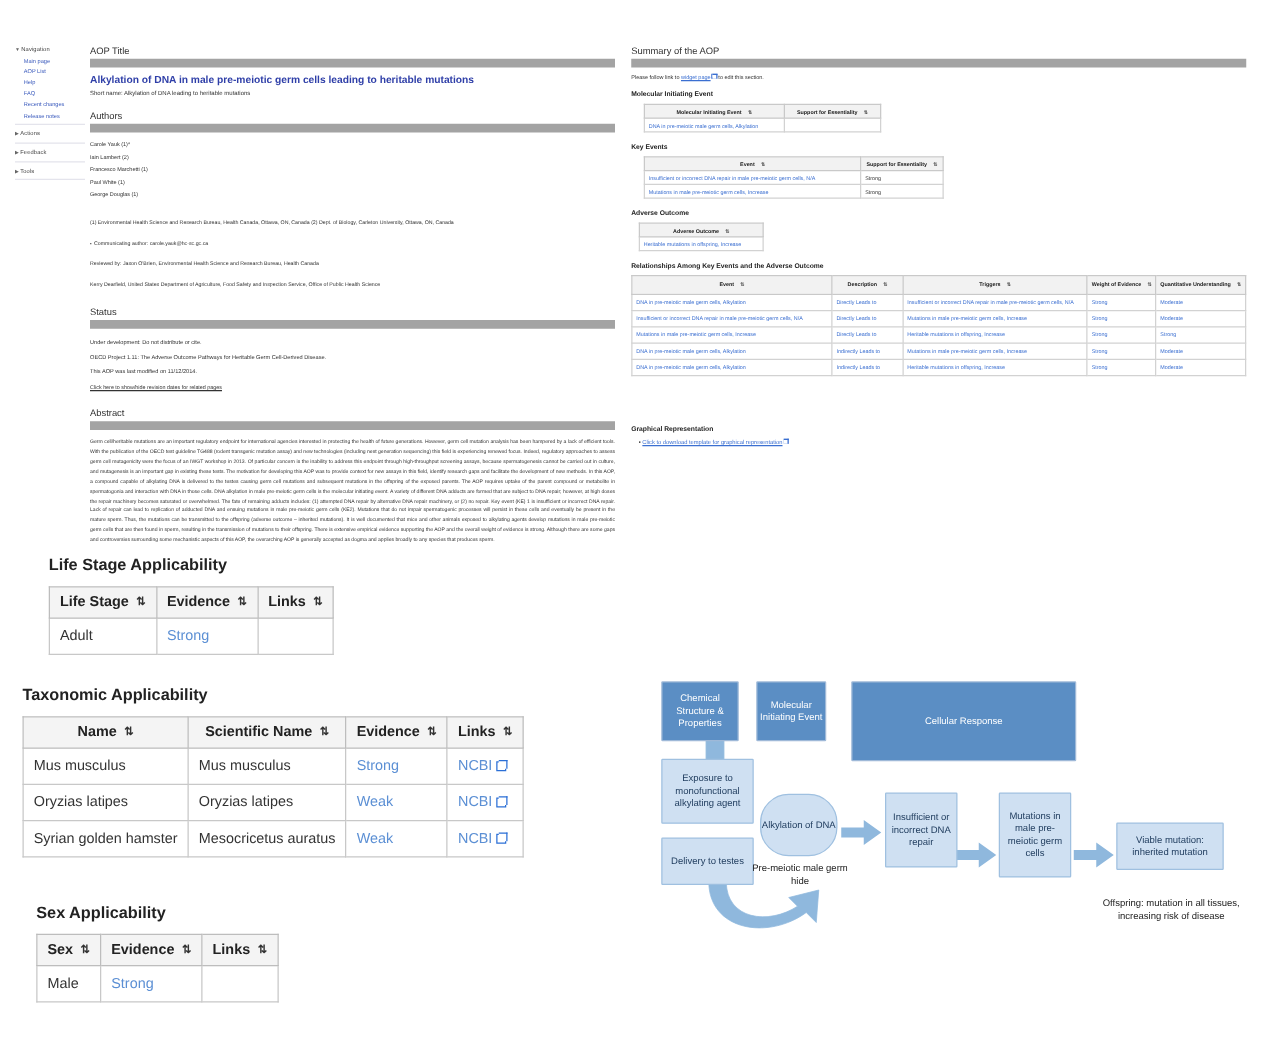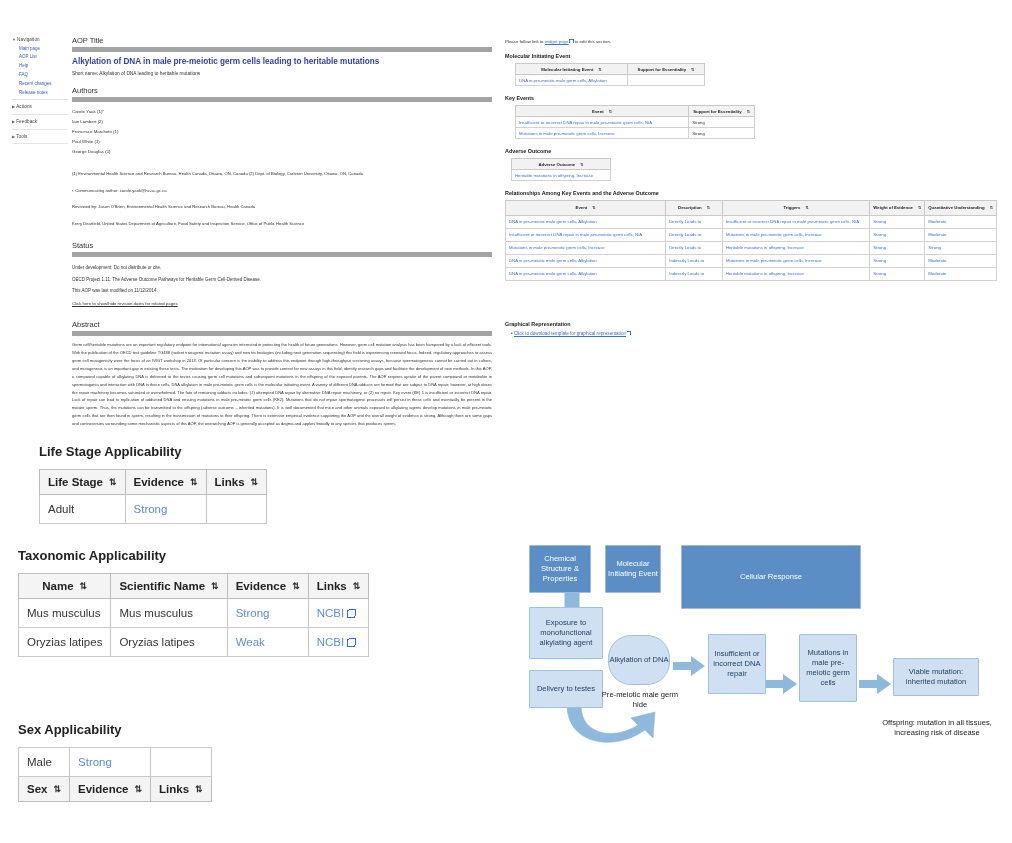--- a/index.html
+++ b/index.html
@@ -23,21 +23,21 @@
   .side-head .caret { font-size: 4px; color:#666; margin-right:1px; }
   .side-links { padding-left: 7px; }
   .side-links div { color:#3b5bbd; font-size:4.5px; line-height:1.95; }
 
   
   .col-left { position: absolute; left: 72px; top: 36px; width: 420px; }
   .col-right { position: absolute; left: 505px; top: 36px; width: 492px; }
 
   .sec-h1 {
     font-size: 7.5px; color: #333; font-weight: normal;
-    border-bottom: 5px solid #a3a3a3; padding-bottom: 2px; margin: 0 0 5px 0;
+    border-bottom: 7px solid #a3a3a3; padding-bottom: 2px; margin: 0 0 5px 0;
   }
   .aop-title {
     color: #2f3fa8; font-weight: bold; font-size: 8.2px; margin: 0 0 3px 0; line-height:1.3;
   }
   .shortname { font-size: 4.8px; color:#333; margin-bottom: 10px; }
   .author { font-size: 4.4px; color:#333; line-height: 2.3; }
   .affil { font-size: 4.2px; color:#333; line-height: 2.5; margin-top: 6px; }
   .affil.bullet::before { content: "\25AA"; font-size:3.5px; margin-right:2px; color:#444; }
   .status-line { font-size: 4.5px; color:#333; line-height:2.5; }
   .status-link { font-size: 4.3px; color:#333; text-decoration: underline; line-height:2.6; display:block; margin-top:2px;}
@@ -173,20 +173,21 @@
     <div class="status-line">Under development: Do not distribute or cite.</div>
     <div class="status-line">OECD Project 1.11: The Adverse Outcome Pathways for Heritable Germ Cell-Derived Disease.</div>
     <div class="status-line">This AOP was last modified on 11/12/2014.</div>
     <a class="status-link" href="#">Click here to show/hide revision dates for related pages</a>
 
     <div class="sec-h1" style="margin-top:11px">Abstract</div>
     <div class="abstract-body">Germ cell/heritable mutations are an important regulatory endpoint for international agencies interested in protecting the health of future generations. However, germ cell mutation analysis has been hampered by a lack of efficient tools. With the publication of the OECD test guideline TG488 (rodent transgenic mutation assay) and new technologies (including next generation sequencing) this field is experiencing renewed focus. Indeed, regulatory approaches to assess germ cell mutagenicity were the focus of an IWGT workshop in 2013. Of particular concern is the inability to address this endpoint through high-throughput screening assays, because spermatogenesis cannot be carried out in culture, and mutagenesis is an important gap in existing these tests. The motivation for developing this AOP was to provide context for new assays in this field, identify research gaps and facilitate the development of new methods. In this AOP, a compound capable of alkylating DNA is delivered to the testes causing germ cell mutations and subsequent mutations in the offspring of the exposed parents. The AOP requires uptake of the parent compound or metabolite in spermatogonia and interaction with DNA in those cells. DNA alkylation in male pre-meiotic germ cells is the molecular initiating event. A variety of different DNA adducts are formed that are subject to DNA repair; however, at high doses the repair machinery becomes saturated or overwhelmed. The fate of remaining adducts includes: (1) attempted DNA repair by alternative DNA repair machinery, or (2) no repair. Key event (KE) 1 is insufficient or incorrect DNA repair. Lack of repair can lead to replication of adducted DNA and ensuing mutations in male pre-meiotic germ cells (KE2). Mutations that do not impair spermatogenic processes will persist in these cells and eventually be present in the mature sperm. Thus, the mutations can be transmitted to the offspring (adverse outcome – inherited mutations). It is well documented that mice and other animals exposed to alkylating agents develop mutations in male pre-meiotic germ cells that are then found in sperm, resulting in the transmission of mutations to their offspring. There is extensive empirical evidence supporting the AOP and the overall weight of evidence is strong. Although there are some gaps and controversies surrounding some mechanistic aspects of this AOP, the overarching AOP is generally accepted as dogma and applies broadly to any species that produces sperm.</div>
   </div>
 
   <div class="col-right">
+    <div class="sec-h1">Summary of the AOP</div>
     <div class="note">
       <span>Please follow link to </span><a href="#" style="color:#3b6fd1">widget page</a><span class="extico"></span><span> to edit this section.</span>
     </div>
 
     <div class="sub-h first">Molecular Initiating Event</div>
     <div style="padding-left:10px">
     <table class="wiki mie">
       <tbody>
             <tr>
         <th><span>Molecular Initiating Event</span><span class="sort">⇅</span></th>
@@ -329,37 +330,43 @@
         <td>Mus musculus</td>
         <td class="ev">Strong</td>
         <td class="lnk"><span>NCBI</span><span class="ncbi-ext"></span></td>
       </tr>
       <tr>
         <td>Oryzias latipes</td>
         <td>Oryzias latipes</td>
         <td class="ev">Weak</td>
         <td class="lnk"><span>NCBI</span><span class="ncbi-ext"></span></td>
       </tr>
+      <tr>
+        <td>Syrian golden hamster</td>
+        <td>Mesocricetus auratus</td>
+        <td class="ev">Weak</td>
+        <td class="lnk"><span>NCBI</span><span class="ncbi-ext"></span></td>
+      </tr>
     </tbody>
       </table>
   </div>
 
-  <div class="blk" style="left:18px; top:722px;">
+  <div class="blk" style="left:29px; top:722px;">
     <h2>Sex Applicability</h2>
     <table class="big">
       <tbody>
           <tr>
+        <th><span>Sex</span><span class="sortico">⇅</span></th>
+        <th><span>Evidence</span><span class="sortico">⇅</span></th>
+        <th><span>Links</span><span class="sortico">⇅</span></th>
+      </tr>
+      <tr>
         <td>Male</td>
         <td class="ev">Strong</td>
         <td style="min-width:52px"></td>
-      </tr>
-      <tr>
-        <th><span>Sex</span><span class="sortico">⇅</span></th>
-        <th><span>Evidence</span><span class="sortico">⇅</span></th>
-        <th><span>Links</span><span class="sortico">⇅</span></th>
       </tr>
     </tbody>
       </table>
   </div>
 
   <div class="diagram">
     <svg width="505" height="275" style="position:absolute;left:0;top:0">
 
       <g>
         <path d="M60,52 L60,80 L52,80 L67,98 L82,80 L74,80 L74,52 Z" fill="#8fb8dd" stroke="#8fb8dd"></path>

